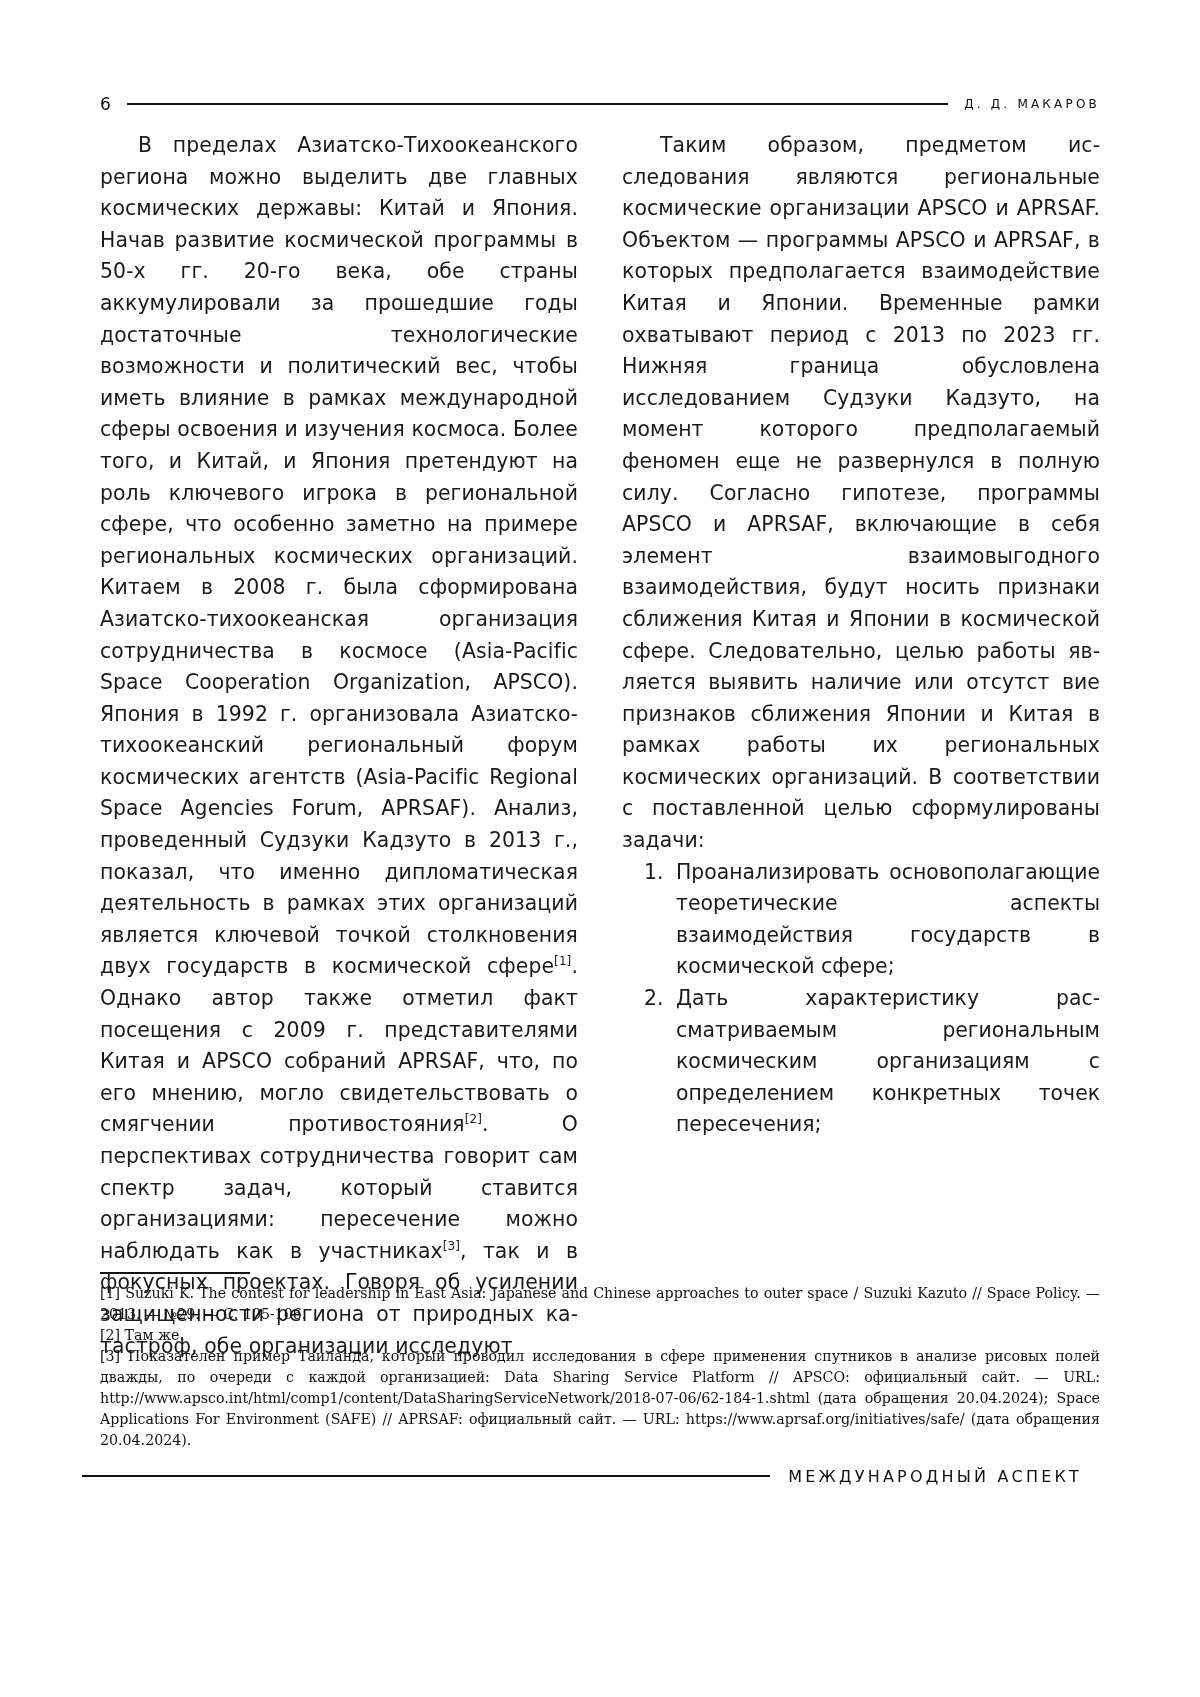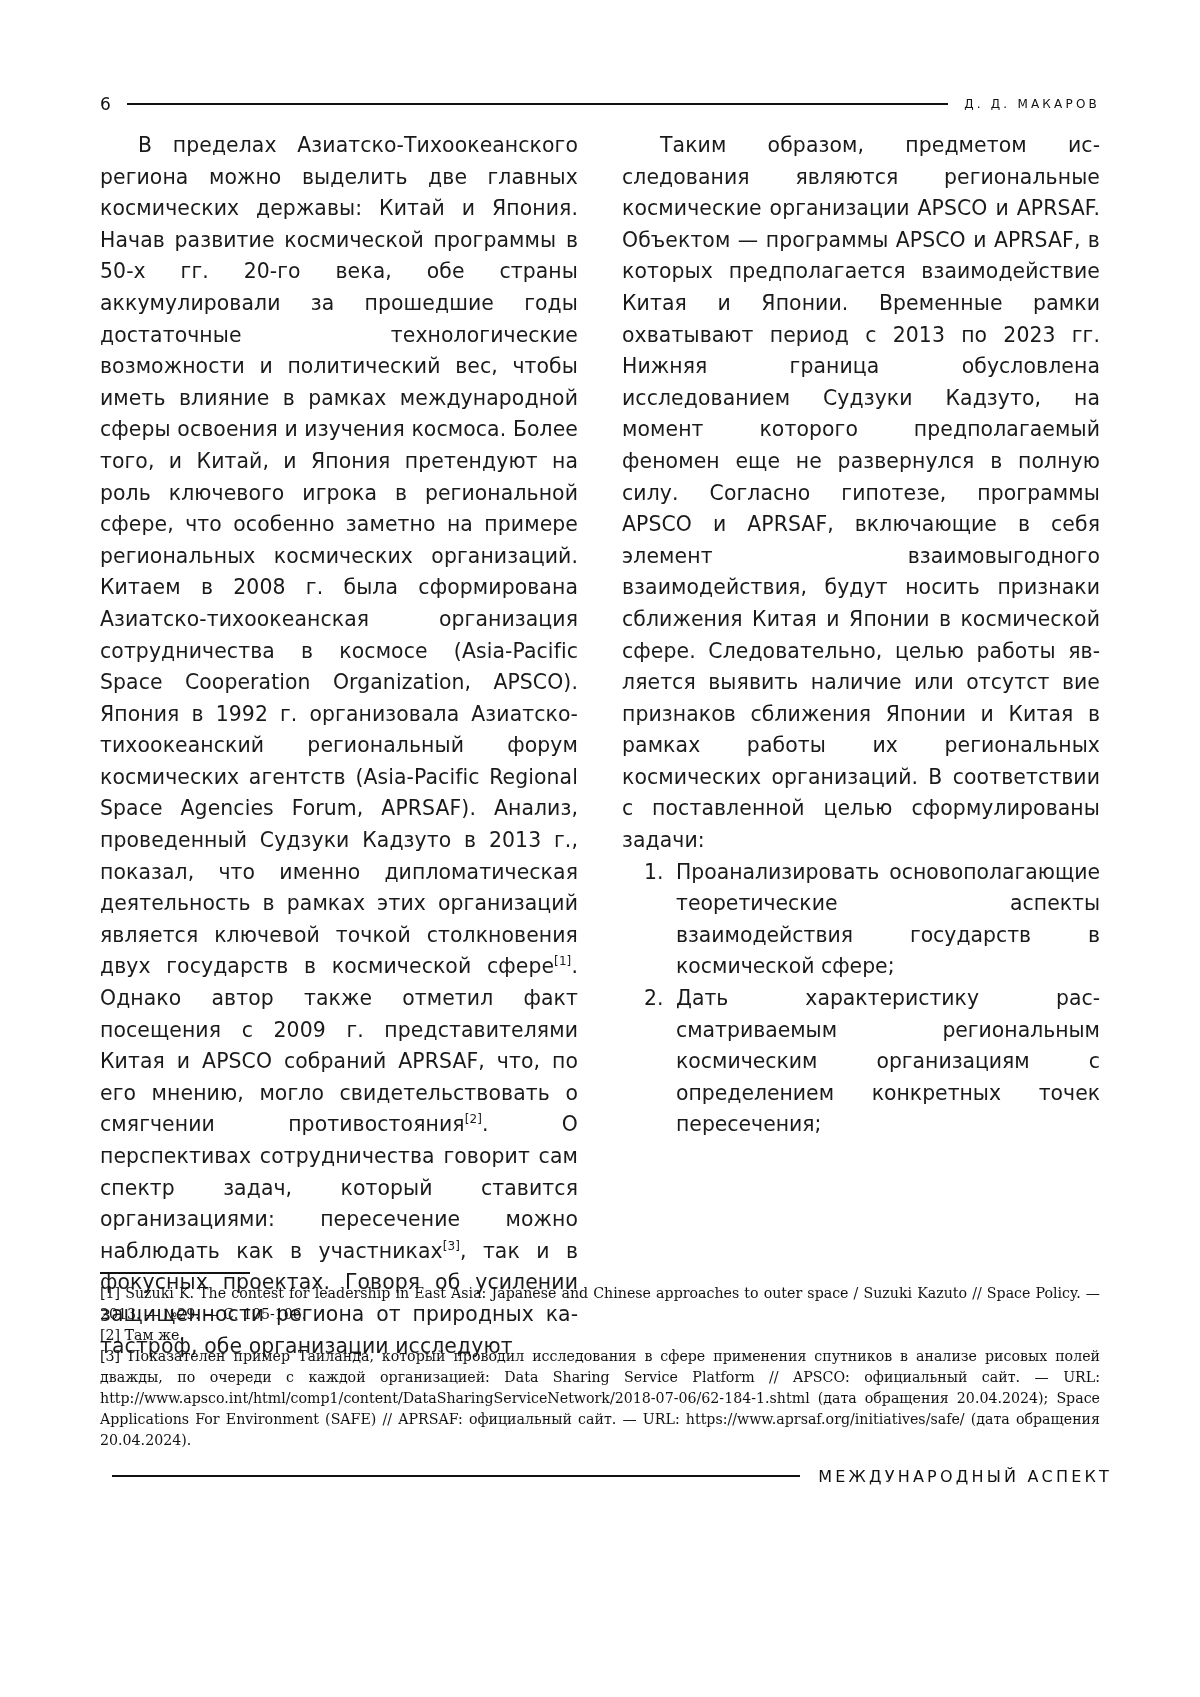--- a/index.html
+++ b/index.html
@@ -127,21 +127,21 @@
     font-family: "DejaVu Serif", serif;
     font-size: 14.2px;
     line-height: 21px;
     text-align: justify;
     color: #111;
   }
 
   
   .footer {
     position: absolute;
-    left: 112px;
+    left: 82px;
     top: 1465px;
     width: 1000px;
     height: 22px;
     display: flex;
     align-items: center;
     gap: 18px;
   }
   .footer .rule {
     flex: 1 1 auto;
     height: 2px;

